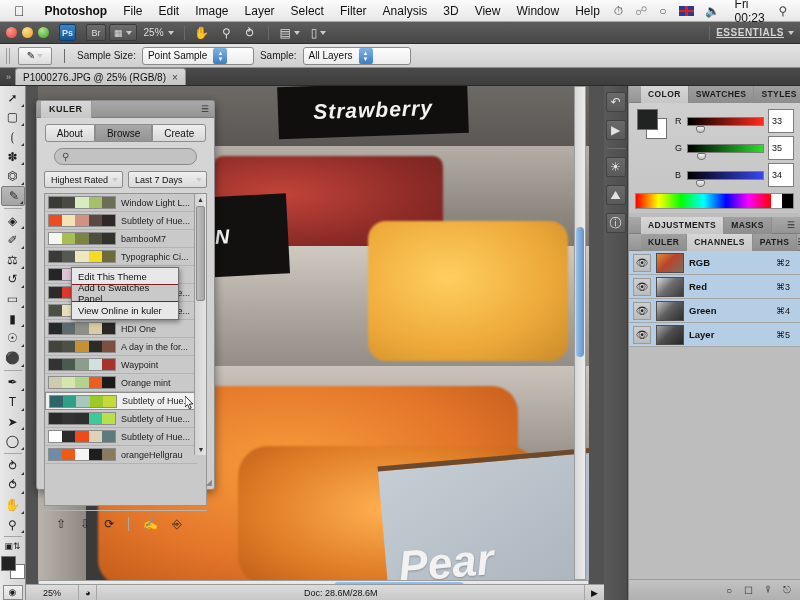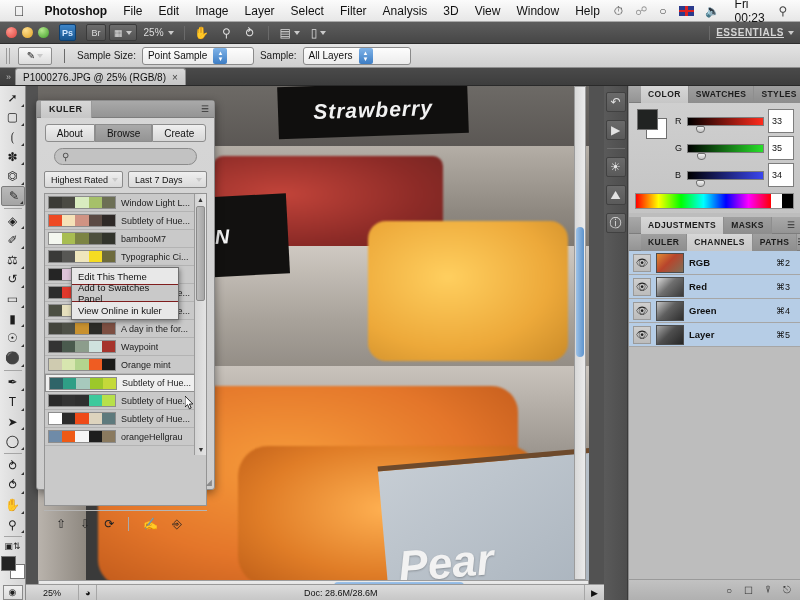--- a/index.html
+++ b/index.html
@@ -628,20 +628,30 @@
                 <i style="background: rgb(76, 79, 67);"></i>
                 <i style="background: rgb(230, 224, 189);"></i>
                 <i style="background: rgb(143, 174, 157);"></i>
                 <i style="background: rgb(74, 81, 73);"></i>
                 <i style="background: rgb(45, 50, 45);"></i>
               </span>
               <span class="k-name">Subtlety of Hue...</span>
             </div>
             <div class="k-row">
               <span class="k-sw">
+                <i style="background: rgb(38, 40, 42);"></i>
+                <i style="background: rgb(94, 106, 109);"></i>
+                <i style="background: rgb(140, 144, 135);"></i>
+                <i style="background: rgb(217, 203, 162);"></i>
+                <i style="background: rgb(42, 38, 35);"></i>
+              </span>
+              <span class="k-name">HDI One</span>
+            </div>
+            <div class="k-row">
+              <span class="k-sw">
                 <i style="background: rgb(67, 68, 60);"></i>
                 <i style="background: rgb(78, 80, 71);"></i>
                 <i style="background: rgb(200, 145, 47);"></i>
                 <i style="background: rgb(43, 43, 39);"></i>
                 <i style="background: rgb(125, 79, 66);"></i>
               </span>
               <span class="k-name">A day in the for...</span>
             </div>
             <div class="k-row">
               <span class="k-sw">

